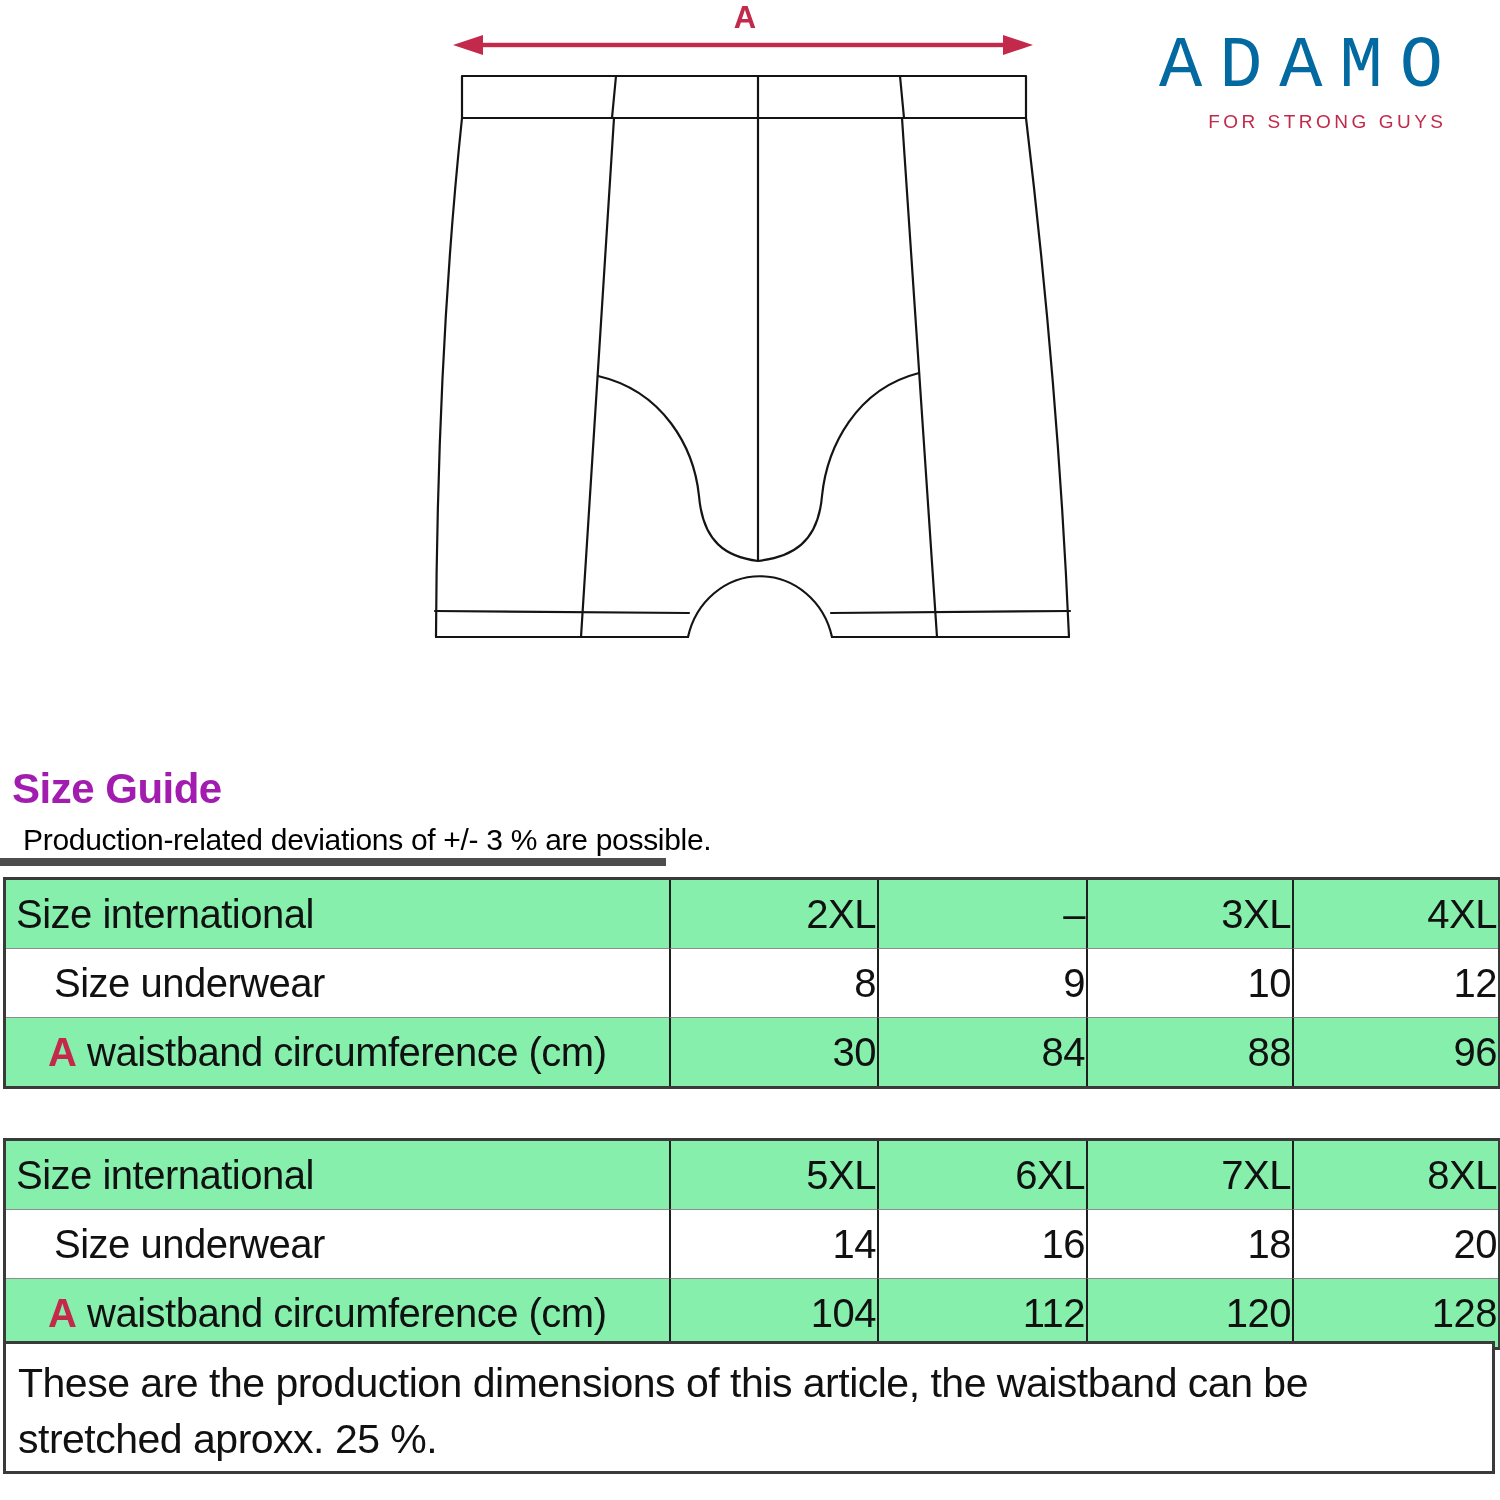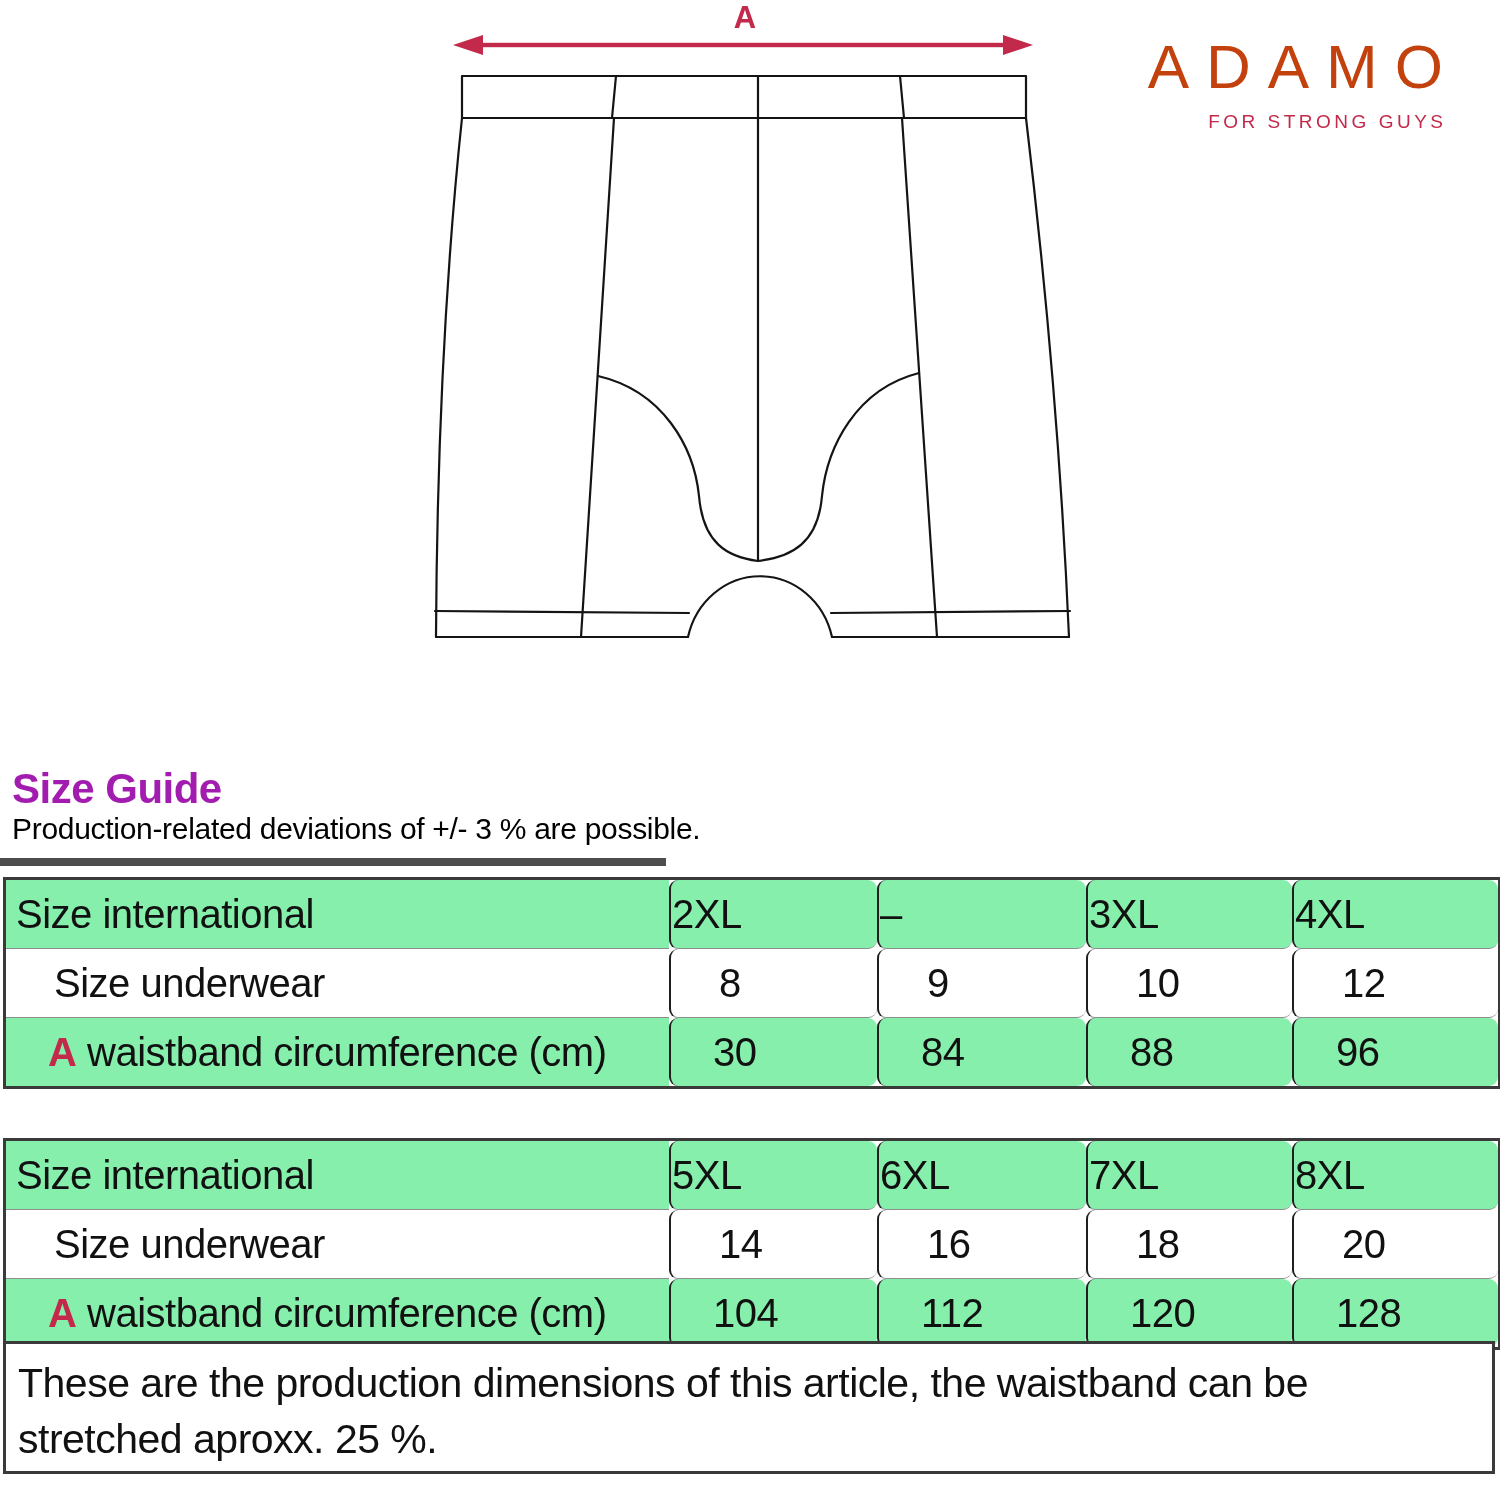--- a/index.html
+++ b/index.html
@@ -5,53 +5,53 @@
   html,body{margin:0;padding:0;background:#fff;}
   body{
     width:1500px;height:1500px;position:relative;overflow:hidden;
     font-family:"Liberation Sans",sans-serif;color:#111;
   }
   
   .diagram-svg{position:absolute;top:0;left:0;}
   
   .logo{position:absolute;top:30px;right:57px;text-align:right;}
   .logo-name{
-    font-size:62px;line-height:74px;font-weight:400;color:#c2410c;
-    letter-spacing:17px;margin-right:-17px;white-space:nowrap;
+    font-size:72px;line-height:74px;font-weight:400;color:#0369a1;
+    letter-spacing:17px;margin-right:-17px;white-space:nowrap;font-family:Liberation Mono, monospace;
   }
   .logo-tagline{
     margin-top:7px;font-size:19px;font-weight:400;color:#c2294a;
     letter-spacing:3.5px;margin-right:-3.5px;white-space:nowrap;
   }
   
   .sg-title{
     position:absolute;top:765px;left:12px;margin:0;
     font-size:42px;font-weight:700;letter-spacing:-0.5px;color:#a21caf;
   }
   .sg-subtitle{
-    position:absolute;top:812px;left:12px;margin:0;
+    position:absolute;top:812px;left:12px;margin:11px;
     font-size:30px;font-weight:400;letter-spacing:-0.3px;color:#000;
   }
   
   .divider-bar{position:absolute;top:858px;left:0;width:666px;height:8px;background:#4d4d4d;}
   
   table.size-table{
     position:absolute;left:3px;width:1492px;table-layout:fixed;
     border-collapse:separate;border-spacing:0;border:3px solid #3a3a3a;
   }
   #table1{top:877px;}
   #table2{top:1138px;}
   .size-table td{
     height:66px;vertical-align:middle;font-size:40px;letter-spacing:-0.5px;
     border-left:2px solid #1f1f1f;border-bottom:1px solid #8d8d8d;
     overflow:hidden;white-space:nowrap;
   }
   .size-table td:first-child{border-left:none;text-align:left;padding-left:10px;}
   .size-table tr:last-child td{border-bottom:none;padding-left:42px;}
-  .size-table td.val{text-align:left;border-radius:9px;}
+  .size-table td.val{text-align:right;}
   .size-table tr.gray td{background:#86efac;}
   .size-table tr.white td{background:#ffffff;padding-left:48px;}
   .red-a{color:#c2294a;font-weight:700;}
   
   .note-box{
     position:absolute;top:1341px;left:3px;width:1492px;height:133px;
     box-sizing:border-box;border:3px solid #3a3a3a;background:#fff;
     padding:11px 12px 0 12px;font-size:41px;line-height:56px;letter-spacing:-0.5px;
   }
 </style>

